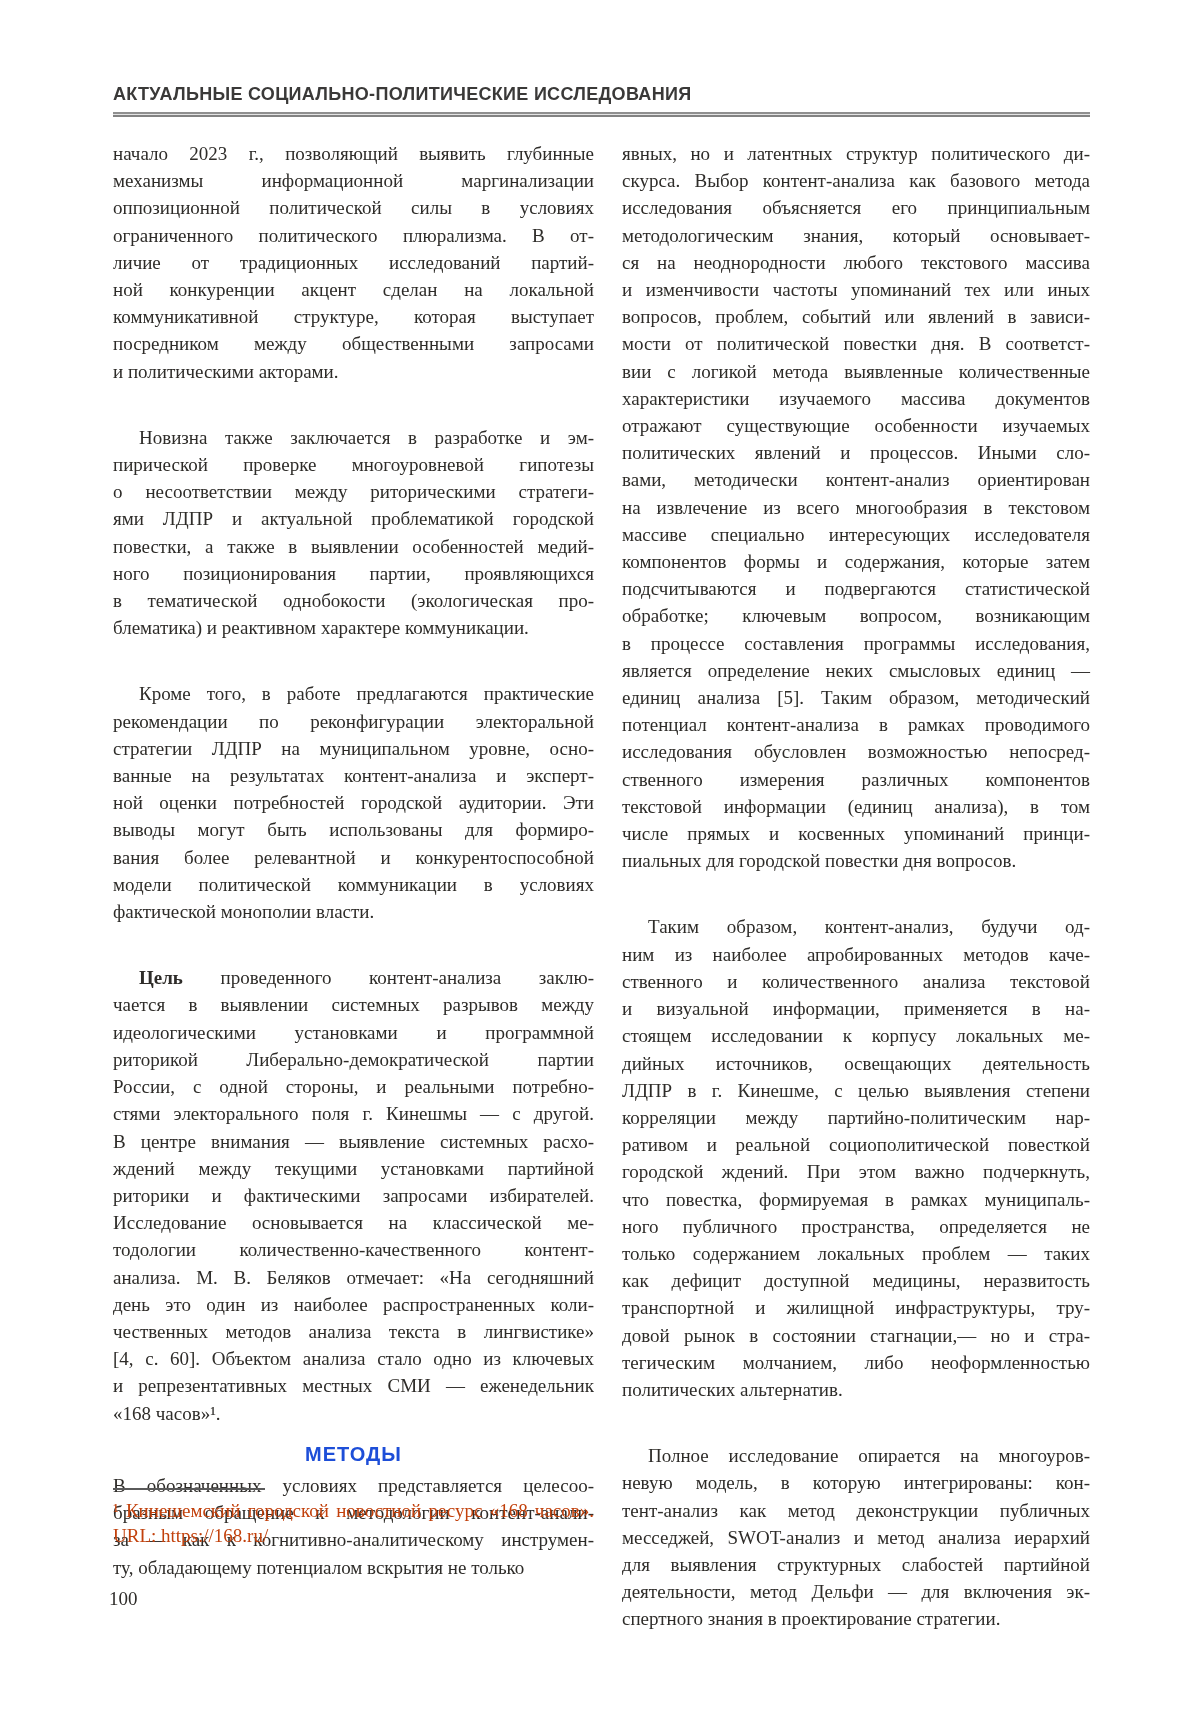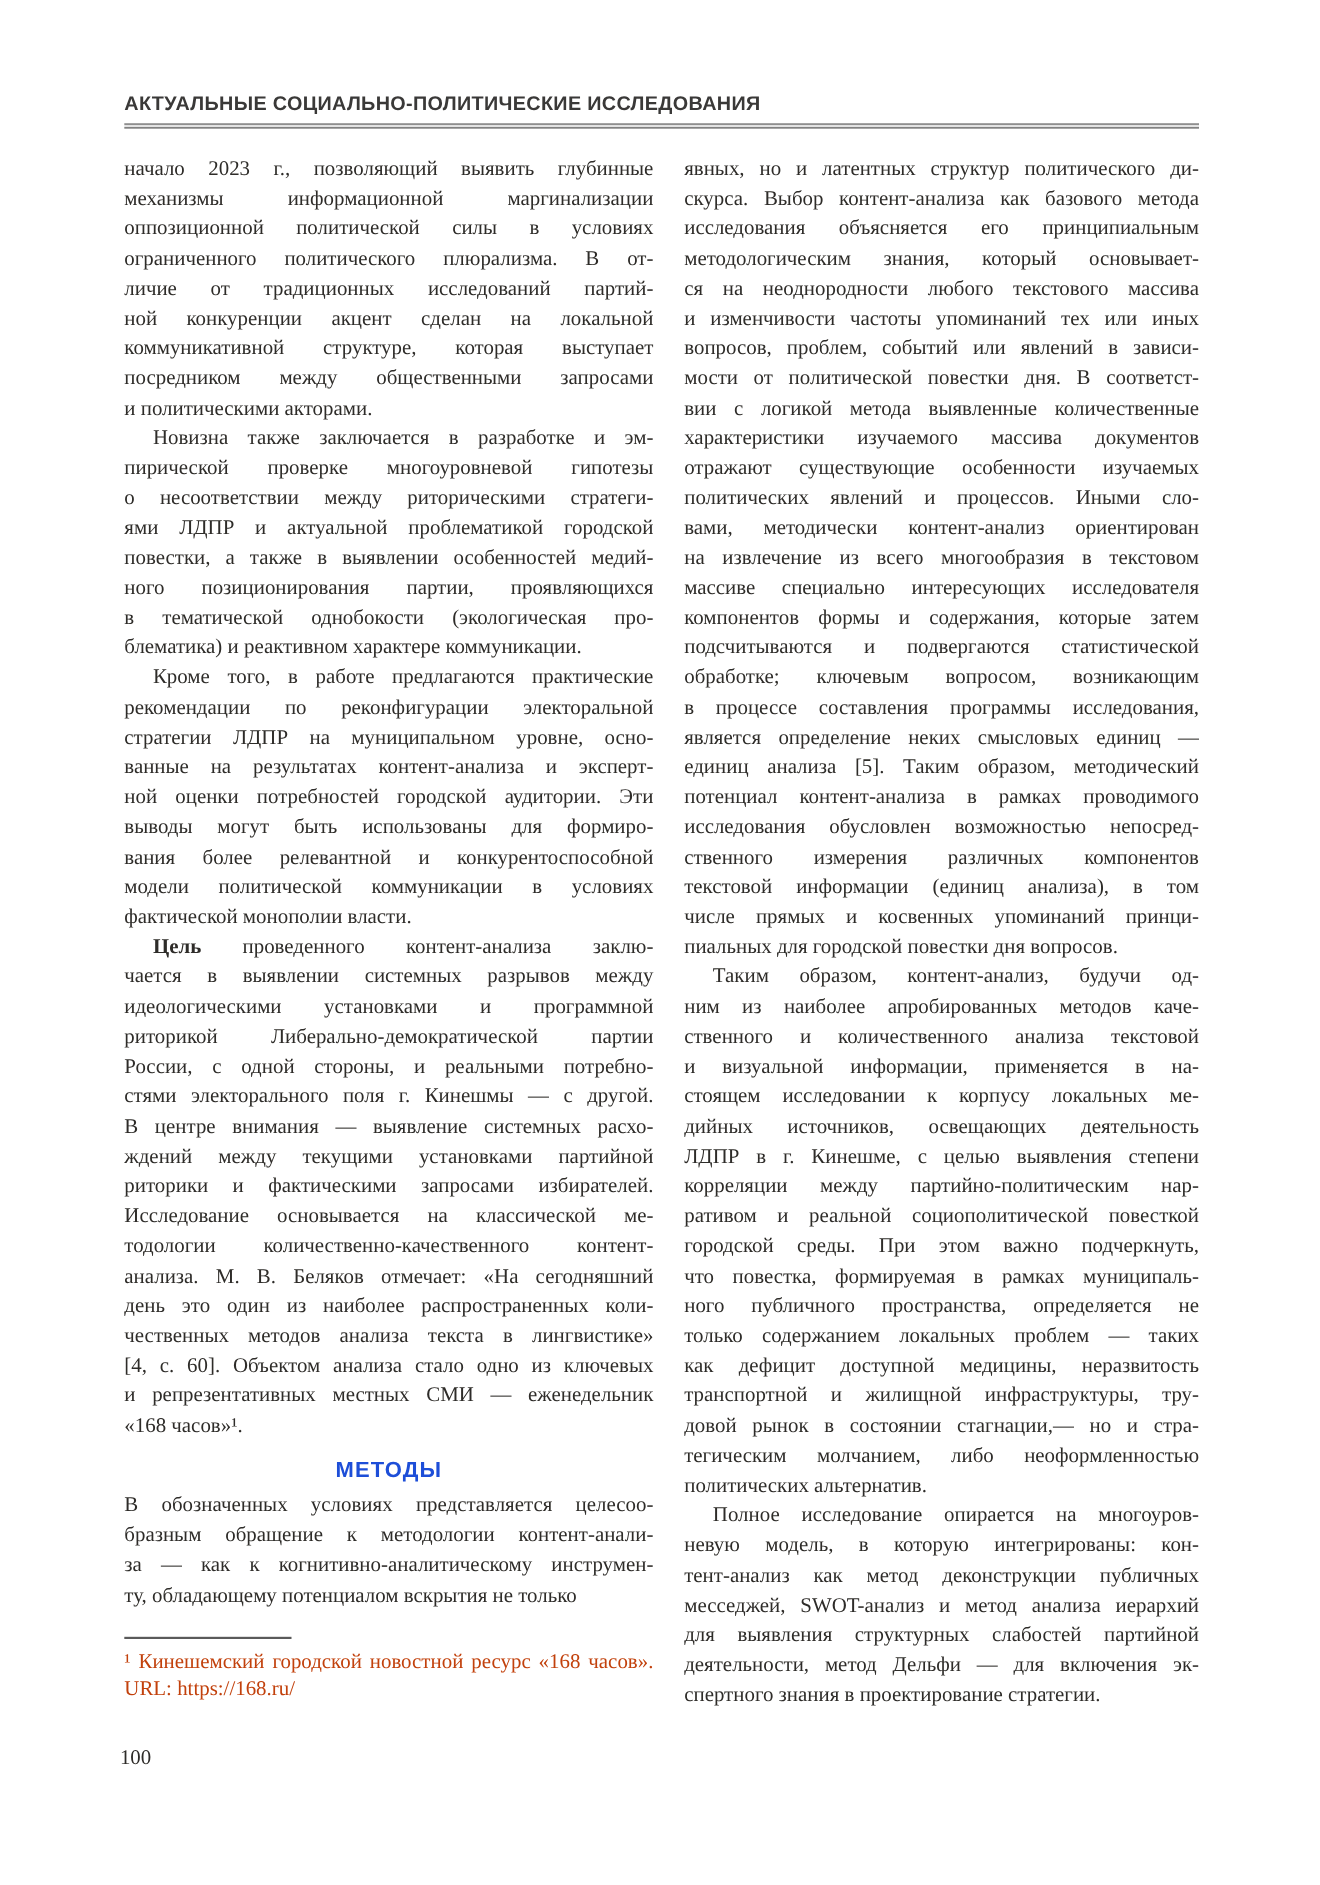--- a/index.html
+++ b/index.html
@@ -41,21 +41,21 @@
     color: #2e2c29;
   }
   #col-left  { left: 113px; width: 481px; }
   #col-right { left: 622px; width: 468px; }
   .ln {
     text-align: justify;
     text-align-last: justify;
     white-space: normal;
   }
   .ln.last { text-align-last: left; }
-  .ln.ind  { text-indent: 26px; }
+  .ln.ind  { text-indent: 26px; margin-top: 39px; }
   .sec-h {
     font-family: "Liberation Sans", sans-serif;
     font-weight: 700;
     font-size: 20px;
     letter-spacing: 1px;
     text-align: center;
     color: #1d4ed8;
     margin: 14px 0 4px 0;
   }
   
@@ -176,21 +176,21 @@
       <div class="ln last">пиальных для городской повестки дня вопросов.</div>
       <div class="ln ind">Таким образом, контент-анализ, будучи од-</div>
       <div class="ln">ним из наиболее апробированных методов каче-</div>
       <div class="ln">ственного и количественного анализа текстовой</div>
       <div class="ln">и визуальной информации, применяется в на-</div>
       <div class="ln">стоящем исследовании к корпусу локальных ме-</div>
       <div class="ln">дийных источников, освещающих деятельность</div>
       <div class="ln">ЛДПР в г. Кинешме, с целью выявления степени</div>
       <div class="ln">корреляции между партийно-политическим нар-</div>
       <div class="ln">ративом и реальной социополитической повесткой</div>
-      <div class="ln">городской среды. При этом важно подчеркнуть,</div>
+      <div class="ln">городской ждений. При этом важно подчеркнуть,</div>
       <div class="ln">что повестка, формируемая в рамках муниципаль-</div>
       <div class="ln">ного публичного пространства, определяется не</div>
       <div class="ln">только содержанием локальных проблем — таких</div>
       <div class="ln">как дефицит доступной медицины, неразвитость</div>
       <div class="ln">транспортной и жилищной инфраструктуры, тру-</div>
       <div class="ln">довой рынок в состоянии стагнации,— но и стра-</div>
       <div class="ln">тегическим молчанием, либо неоформленностью</div>
       <div class="ln last">политических альтернатив.</div>
       <div class="ln ind">Полное исследование опирается на многоуров-</div>
       <div class="ln">невую модель, в которую интегрированы: кон-</div>

